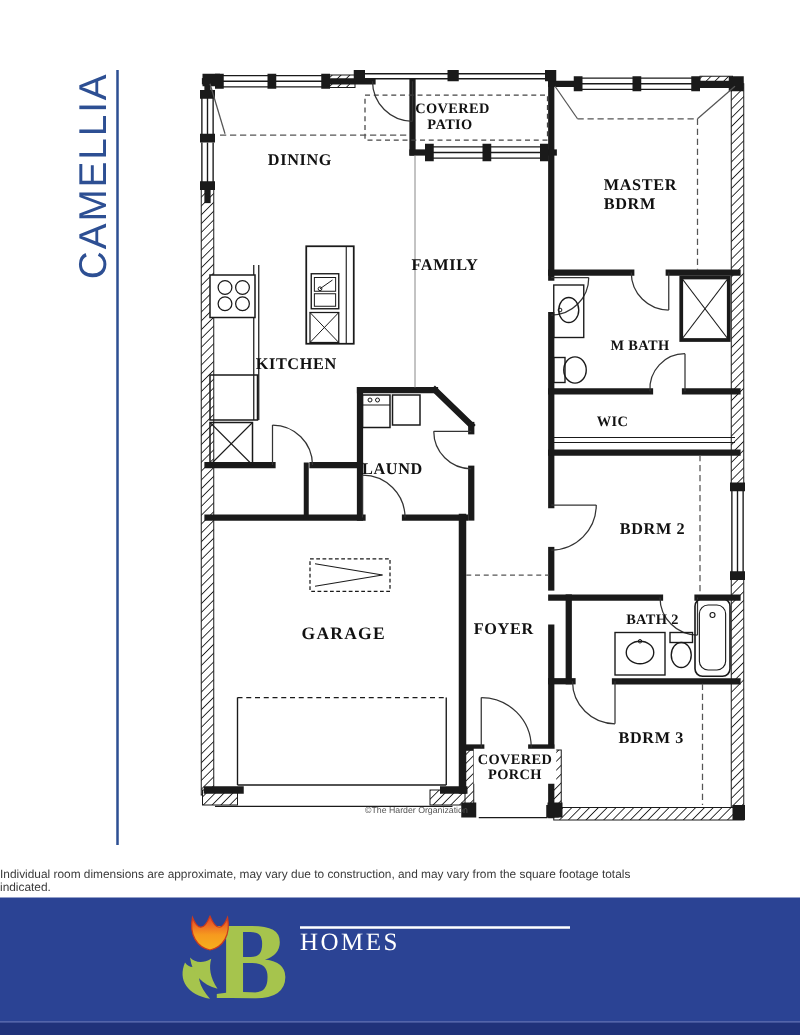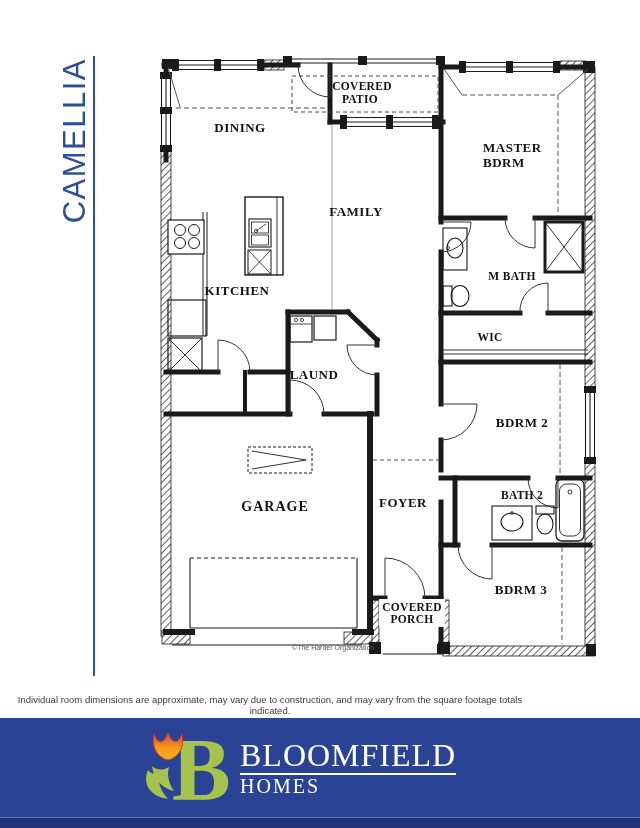--- a/index.html
+++ b/index.html
@@ -6,21 +6,21 @@
   .page{position:relative;width:640px;height:828px;background:#ffffff;overflow:hidden;
         font-family:"Liberation Sans",sans-serif;}
   
   .plan-name{position:absolute;left:57px;top:58px;width:32px;height:160px;}
   .plan-name span{display:inline-block;white-space:nowrap;transform:rotate(-90deg) translateX(-100%);
         transform-origin:0 0;font-family:"Liberation Sans",sans-serif;font-size:31px;font-weight:400;
         letter-spacing:1.5px;color:var(--accent,#2d4f93);}
   .accent-line{position:absolute;left:93px;top:56px;width:2px;height:620px;background:var(--accent,#2d4f93);}
   .plan-svg{position:absolute;left:0;top:0;}
   
-  .disclaimer{position:absolute;left:0;top:694px;width:540px;text-align:center;
+  .disclaimer{position:absolute;left:0;top:694px;width:540px;text-align:left;
         font-size:9.5px;color:#3a3a3a;}
   
   .banner{position:absolute;left:0;top:718px;width:640px;height:110px;background:var(--banner,#2b4394);}
   .banner-strip{position:absolute;left:0;bottom:0;width:640px;height:10px;
         background:var(--banner-dark,#20327a);border-top:1.5px solid #6575b8;}
   .logo-b{position:absolute;left:172px;top:726px;font-family:"Liberation Serif",serif;
         font-weight:bold;font-size:88px;line-height:1;color:var(--leaf,#a6c44d);}
   .tulip{position:absolute;left:138px;top:728px;}
   .brand-text{position:absolute;left:240px;top:739px;color:#fff;font-family:"Liberation Serif",serif;}
   .brand-line1{font-size:32px;line-height:1.0;letter-spacing:1px;}
@@ -387,18 +387,17 @@
     </defs>
     <g fill="#a6c44d">
       <path d="M10 42 C4 56 12 68 30 71 C21 61 19 52 23 43 C17 47 13 46 10 42 Z"></path>
       <path d="M14 38 C16 52 24 60 36 63 C30 54 29 46 31 39 C24 43 18 42 14 38 Z"></path>
     </g>
     <g fill="url(#tulipGrad)" stroke="#c93b1f" stroke-width="1">
       <path d="M16 6 C13 20 20 30 30 32 C40 30 47 20 44 6 C40 16 35 17 30 5 C25 17 20 16 16 6 Z"></path>
     </g>
   </svg>
   <div class="brand-text">
-    <div class="brand-line1">BLOOMFIELD</div>
     <div class="brand-underline"></div>
     <div class="brand-line2">HOMES</div>
   </div>
 
 </div>
 
 </body></html>

